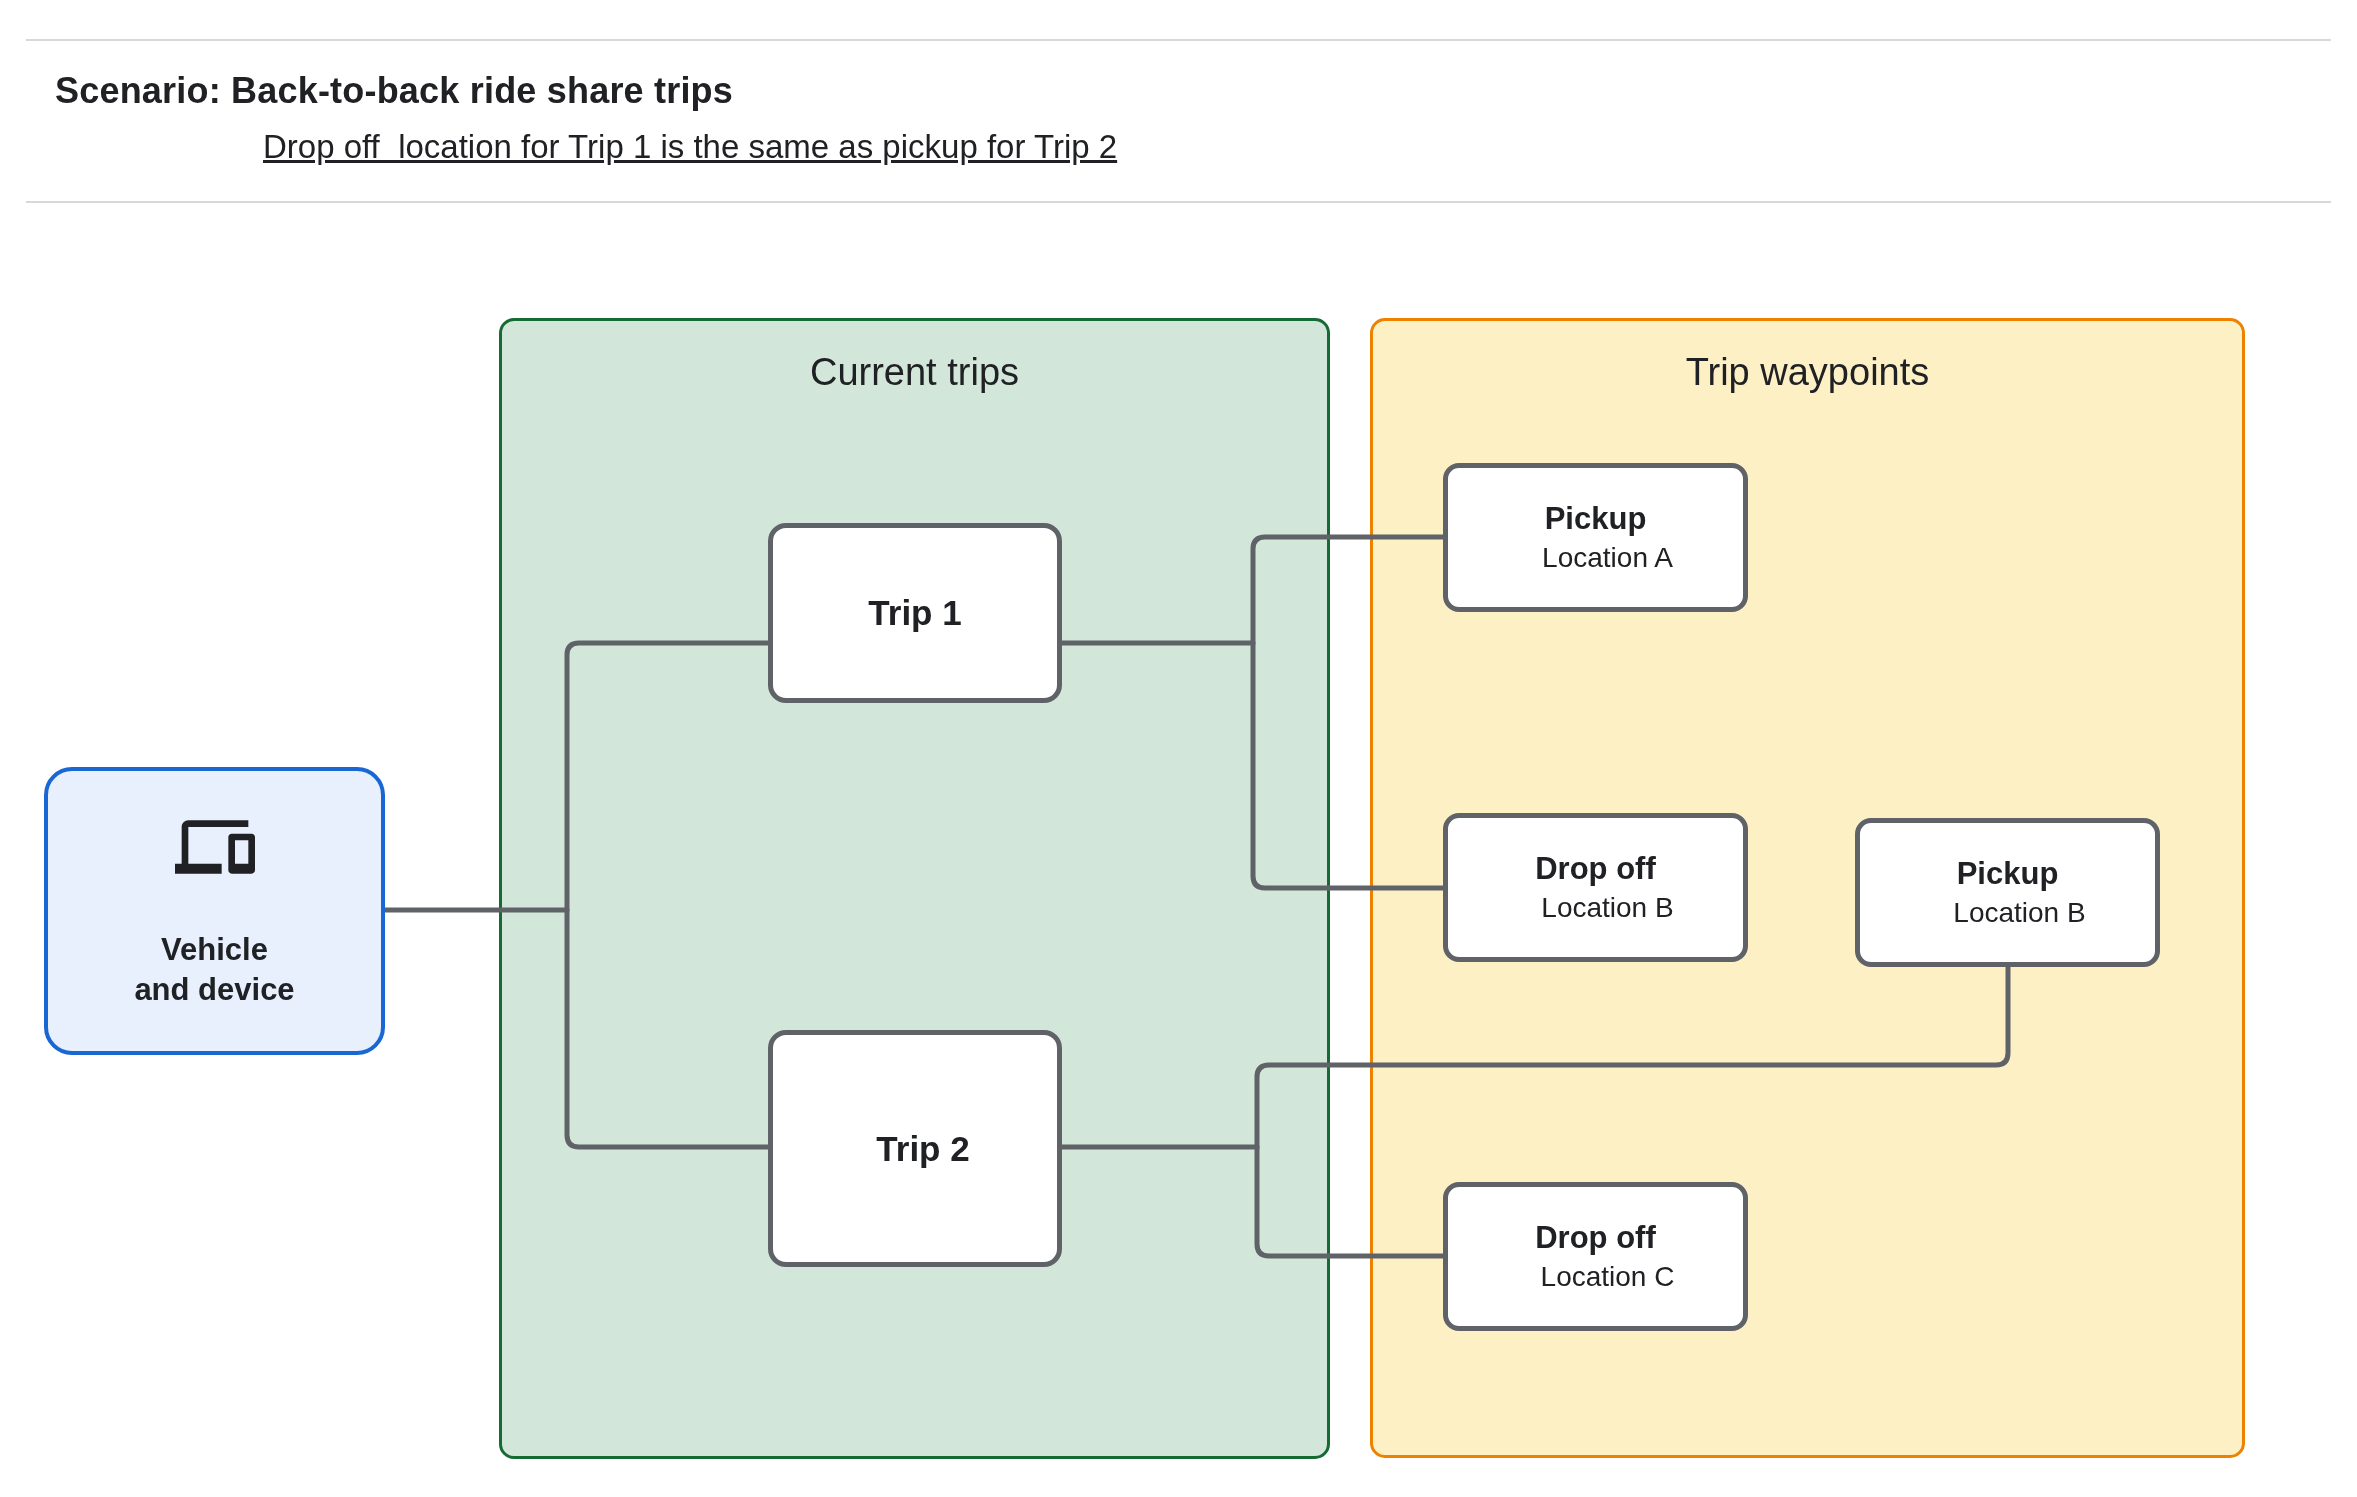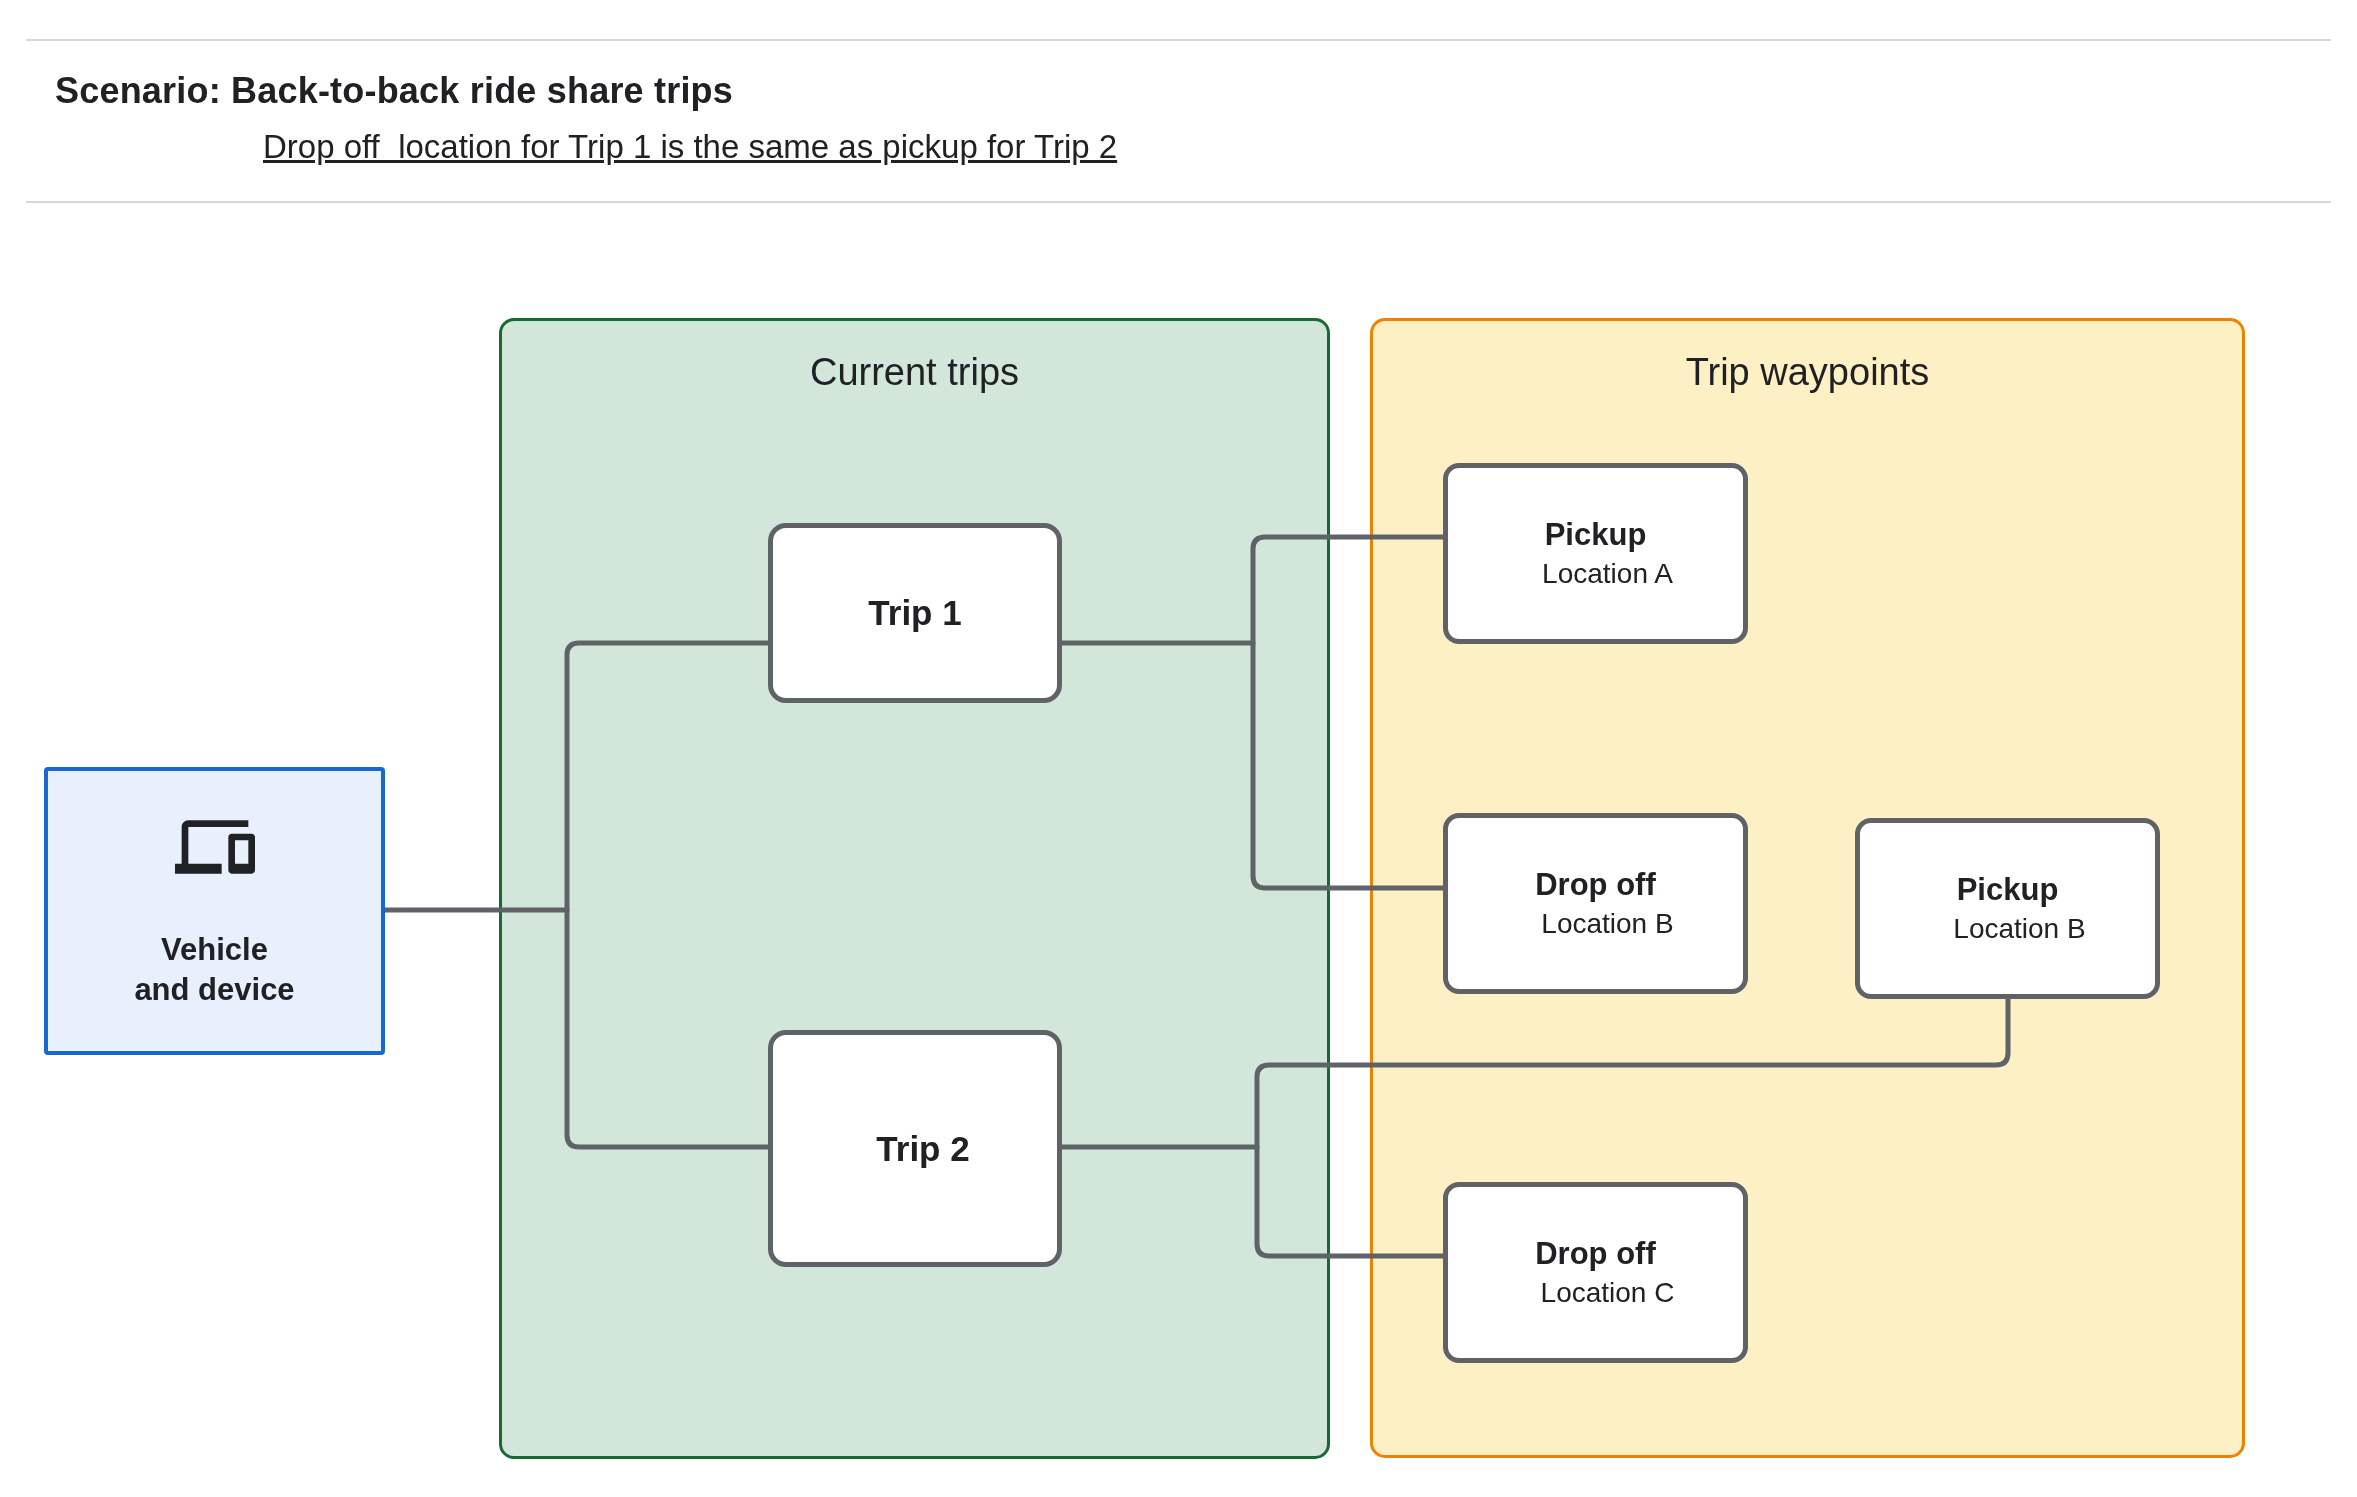--- a/index.html
+++ b/index.html
@@ -83,21 +83,21 @@
     flex-direction: column;
     align-items: center;
     justify-content: center;
     text-align: center;
   }
   .node-vehicle {
     left: 44px; top: 767px;
     width: 341px; height: 288px;
     background: var(--vehicle-fill, #e8f0fe);
     border: 4px solid var(--vehicle-border, #1967d2);
-    border-radius: 4px;
+    border-radius: 28px;
     gap: 48px;
   }
   .vehicle-label {
     font-size: 31px;
     font-weight: bold;
     line-height: 1.3;
   }
   .devices-icon { display: block; }
   .node-trip {
     background: #ffffff;
@@ -109,21 +109,21 @@
   .node-trip-2 { left: 768px; top: 1030px; height: 237px; padding-left: 16px; }
   .trip-label {
     font-size: 35px;
     font-weight: 600;
   }
   .node-waypoint {
     background: #ffffff;
     border: 5px solid var(--node-border, #5f6368);
     border-radius: 16px;
     width: 305px;
-    height: 181px;
+    height: 149px;
     align-items: center;
   }
   .node-waypoint-pickup-a  { left: 1443px; top: 463px; }
   .node-waypoint-dropoff-b { left: 1443px; top: 813px; }
   .node-waypoint-pickup-b  { left: 1855px; top: 818px; }
   .node-waypoint-dropoff-c { left: 1443px; top: 1182px; }
   .waypoint-type {
     font-size: 31px;
     font-weight: bold;
   }

